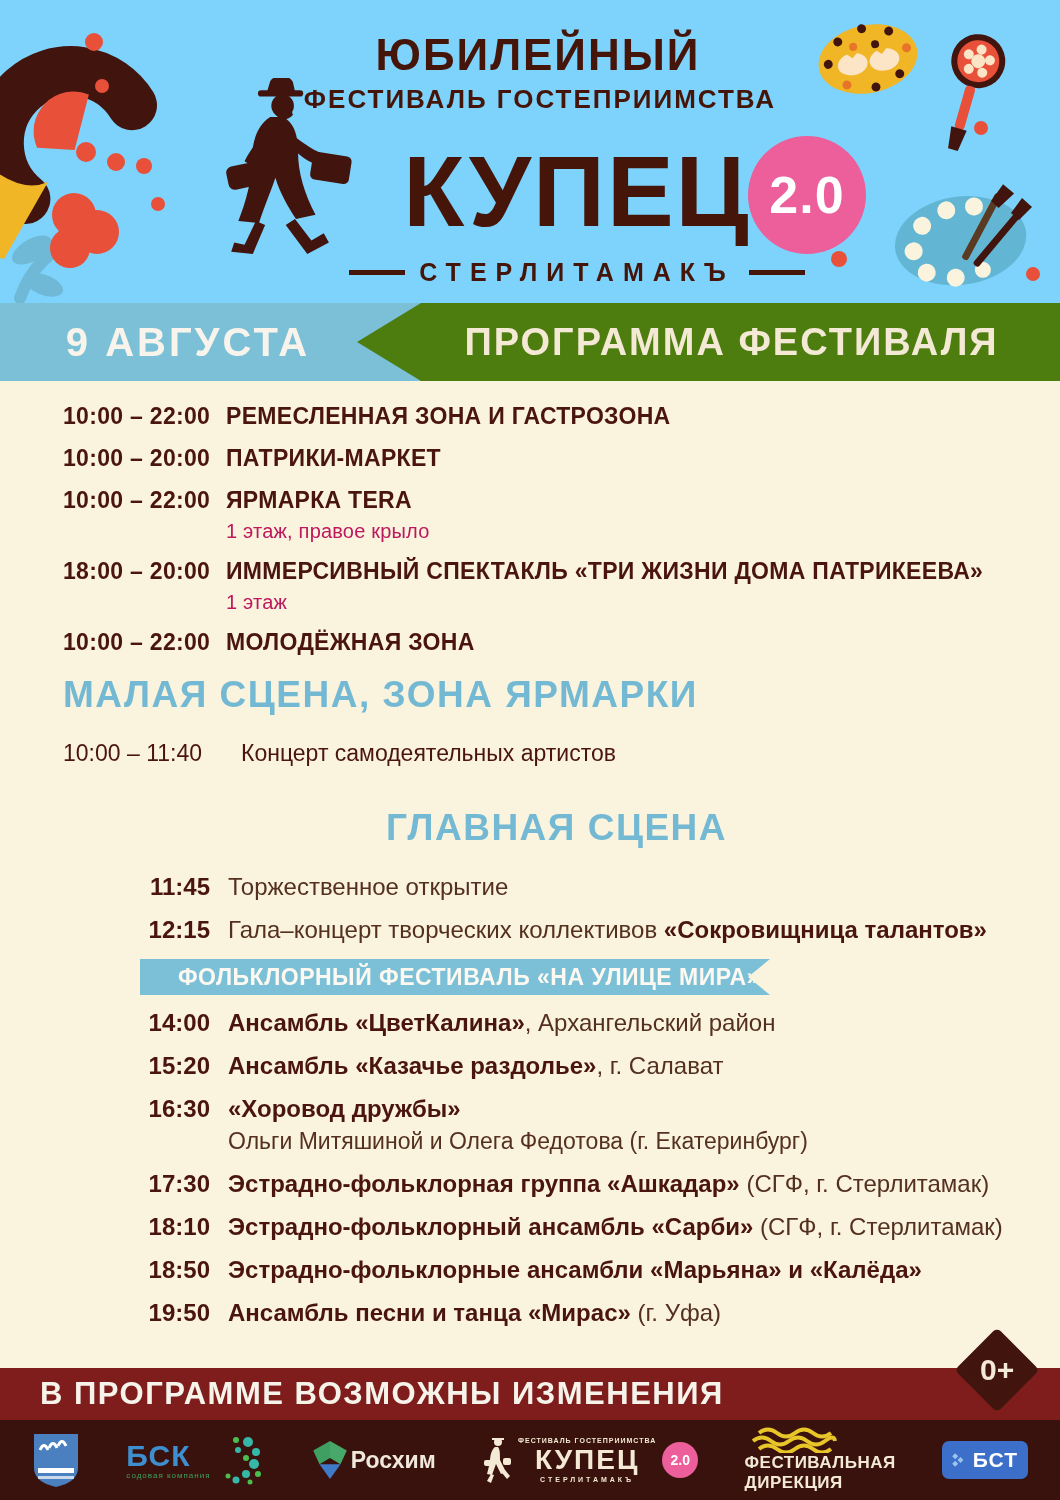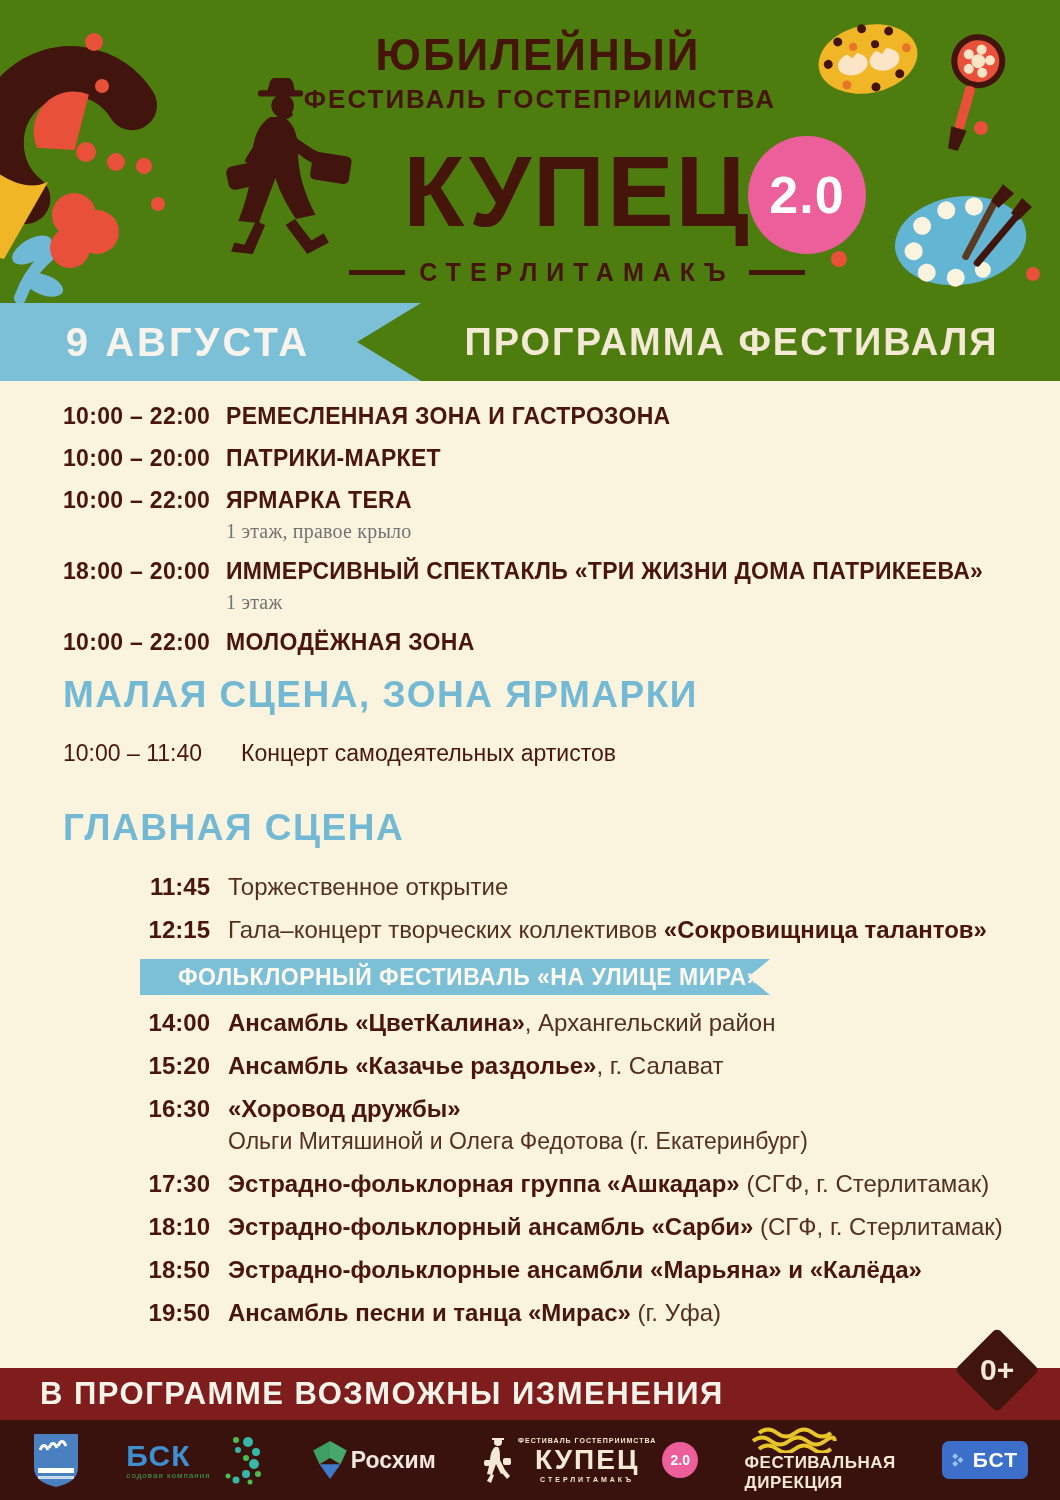--- a/index.html
+++ b/index.html
@@ -1,20 +1,20 @@
 <!DOCTYPE html>
 <html><head>
 <meta charset="utf-8">
 <style>
   html,body{margin:0;padding:0;}
   body{font-family:"Liberation Sans","DejaVu Sans",sans-serif;}
   .poster{position:relative;width:1060px;height:1500px;overflow:hidden;background:#faf3de;}
 
   
-  .header{position:absolute;top:0;left:0;width:100%;height:303px;background:#4d7c0f;overflow:hidden;}
+  .header{position:absolute;top:0;left:0;width:100%;height:303px;background:#7dd3fc;overflow:hidden;}
   .h-center{position:absolute;left:0;width:1060px;text-align:center;color:#451509;}
   .h-line1{top:30px;font-size:44px;font-weight:800;letter-spacing:2px;transform:translateX(8px);}
   .h-line2{top:84px;font-size:26px;font-weight:700;letter-spacing:2px;transform:translateX(10px);}
   .h-title{top:134px;font-size:100px;font-weight:800;letter-spacing:2px;transform:translateX(22px);width:740px;left:185px;}
   .badge20{position:absolute;left:748px;top:136px;width:118px;height:118px;border-radius:50%;
     background:#ec5f9b;color:#ffffff;font-size:52px;font-weight:800;
     display:flex;align-items:center;justify-content:center;letter-spacing:1px;}
   .h-city{position:absolute;top:258px;left:185px;width:740px;display:flex;align-items:center;justify-content:center;
     gap:14px;color:#451509;transform:translateX(22px);}
   .h-city .city-text{font-size:25px;font-weight:700;letter-spacing:9px;}
@@ -28,21 +28,21 @@
   .banner-label{position:absolute;left:357px;right:0;top:0;height:100%;background:#4d7c0f;
     clip-path:polygon(0 50%,64px 0,100% 0,100% 100%,64px 100%);
     color:#f3e9d4;font-size:38px;font-weight:700;letter-spacing:2px;
     display:flex;align-items:center;justify-content:center;padding-left:46px;box-sizing:border-box;}
 
   
   .body{position:absolute;top:381px;left:0;right:0;bottom:132px;background:#faf3de;
     padding:22px 10px 0 63px;box-sizing:border-box;overflow:hidden;color:#4a150d;}
   .z-row{font-size:23px;font-weight:700;letter-spacing:0.3px;margin-bottom:15px;display:flex;}
   .z-time{flex:none;width:163px;}
-  .z-note{margin:-9px 0 15px 163px;font-size:20px;font-weight:400;color:#737373;letter-spacing:0.2px;font-family:Liberation Serif, serif;}
+  .z-note{margin:-9px 0 15px 163px;font-size:20px;font-weight:400;color:#be185d;letter-spacing:0.2px;}
   .stage-heading{color:#74b9d3;font-size:37px;font-weight:700;letter-spacing:1.5px;margin:24px 0 24px;}
   .stage-heading.first{margin-top:18px;}
   .ss-row{display:flex;font-size:23px;font-weight:400;margin-bottom:4px;}
   .ss-time{flex:none;width:178px;}
   .m-row{display:flex;font-size:24px;margin-bottom:15px;}
   .m-time{flex:none;width:147px;text-align:right;font-weight:700;}
   .m-text{margin-left:18px;font-weight:400;color:#54301f;}
   .m-text b{font-weight:700;color:#4a150d;}
   .m-note{margin:-9px 0 15px 165px;font-size:23px;font-weight:400;color:#54301f;}
   .ribbon{margin:2px 0 14px 77px;width:630px;height:36px;background:#7cc0d8;
@@ -224,21 +224,21 @@
       <span class="z-time">10:00 – 22:00</span>
       <span class="z-title">МОЛОДЁЖНАЯ ЗОНА</span>
     </div>
 
     <div class="stage-heading first">МАЛАЯ СЦЕНА, ЗОНА ЯРМАРКИ</div>
     <div class="ss-row">
       <span class="ss-time">10:00 – 11:40</span>
       <span>Концерт самодеятельных артистов</span>
     </div>
 
-    <div class="stage-heading" style="margin-top:40px;">ГЛАВНАЯ СЦЕНА</div>
+    <div class="stage-heading" style="margin-top:40px;text-align:center;">ГЛАВНАЯ СЦЕНА</div>
 
     <div class="m-row">
       <span class="m-time">11:45</span>
       <span class="m-text"><span>Торжественное открытие</span><b></b><span></span></span>
     </div>
     <div class="m-row">
       <span class="m-time">12:15</span>
       <span class="m-text"><span>Гала–концерт творческих коллективов </span><b>«Сокровищница талантов»</b><span></span></span>
     </div>
 

